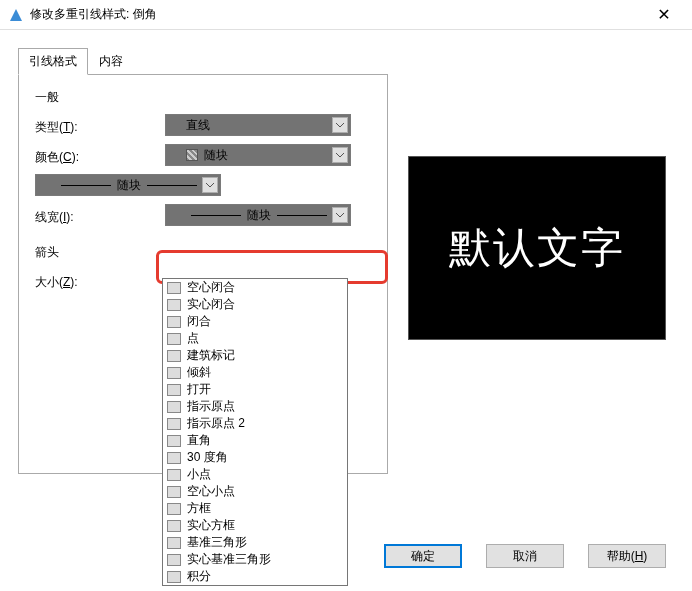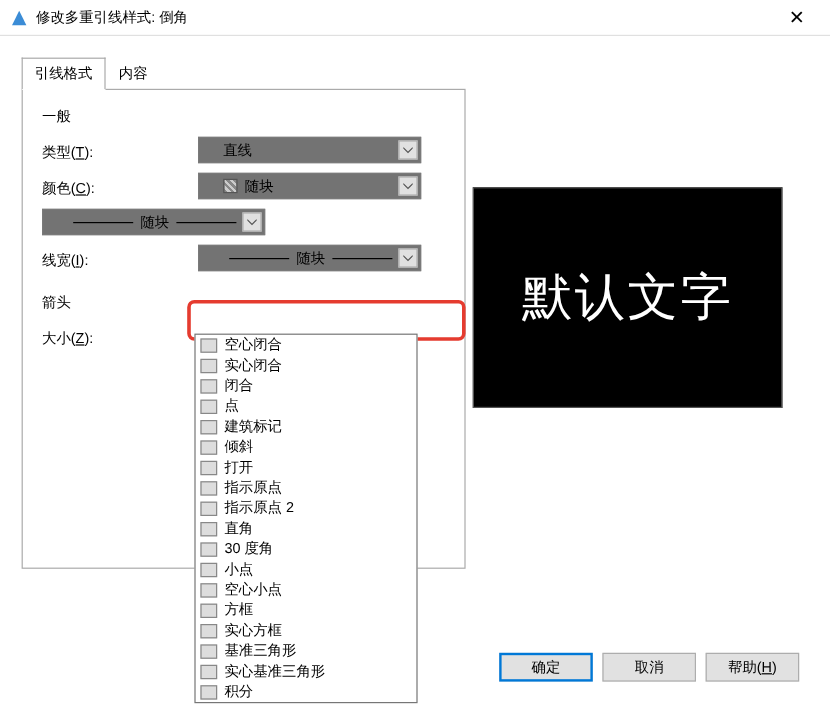--- a/index.html
+++ b/index.html
@@ -22,23 +22,23 @@
 .select { position: relative; flex: 0 0 186px; height: 22px; border: 1px solid #7a7a7a; background: #737373; display: flex; align-items: center; padding: 0 18px 0 20px; cursor: pointer; }
 .select .arrow { position: absolute; right: 2px; top: 2px; width: 16px; height: 16px; display: flex; align-items: center; justify-content: center; background: #e1e1e1; border: 1px solid #adadad; }
 .select .swatch { width: 12px; height: 12px; border: 1px solid #555; margin-right: 6px; background: repeating-linear-gradient(45deg,#888 0 2px,#ccc 2px 4px); display: inline-block; flex: none; }
 .select .line-label { }
 .select .line-sample2 { width: 50px; height: 1px; background: #000; }
 .select.open { border: 1px solid #0078d7; box-shadow: 0 0 0 1px #0078d7 inset; }
 .highlight-ring { position: absolute; border: 3px solid #e53b2f; border-radius: 6px; pointer-events: none; }
 .dropdown-list { position: absolute; left: 178px; top: 262px; width: 186px; background: #fff; border: 1px solid #767676; max-height: 340px; z-index: 10; }
 .dropdown-list .item { display: flex; align-items: center; height: 17px; padding: 0 4px; cursor: pointer; }
 .dropdown-list .item .ic { width: 14px; height: 12px; margin-right: 6px; display: inline-block; background: #ddd; border: 1px solid #888; flex: none; }
-.preview { position: absolute; right: 40px; top: 82px; width: 258px; height: 184px; background: #000; border: 1px solid #555; display: flex; align-items: center; justify-content: center; }
+.preview { position: absolute; right: 26px; top: 82px; width: 258px; height: 184px; background: #000; border: 1px solid #555; display: flex; align-items: center; justify-content: center; }
 .preview-text { color: #fff; font-family: "SimSun", serif; font-size: 42px; letter-spacing: 2px; }
-.buttons { position: absolute; right: 26px; top: 470px; display: flex; gap: 8px; }
+.buttons { position: absolute; right: 26px; top: 470px; display: flex; gap: 24px; }
 .btn { width: 78px; height: 24px; border: 1px solid #adadad; background: #e1e1e1; cursor: pointer; text-align: center; }
 .btn.primary { border: 2px solid #0078d7; }
 .btn .u { text-decoration: underline; }
 </style>
 </head>
 <body>
 
 <div class="window">
   <div class="titlebar">
     <span class="title-icon">

